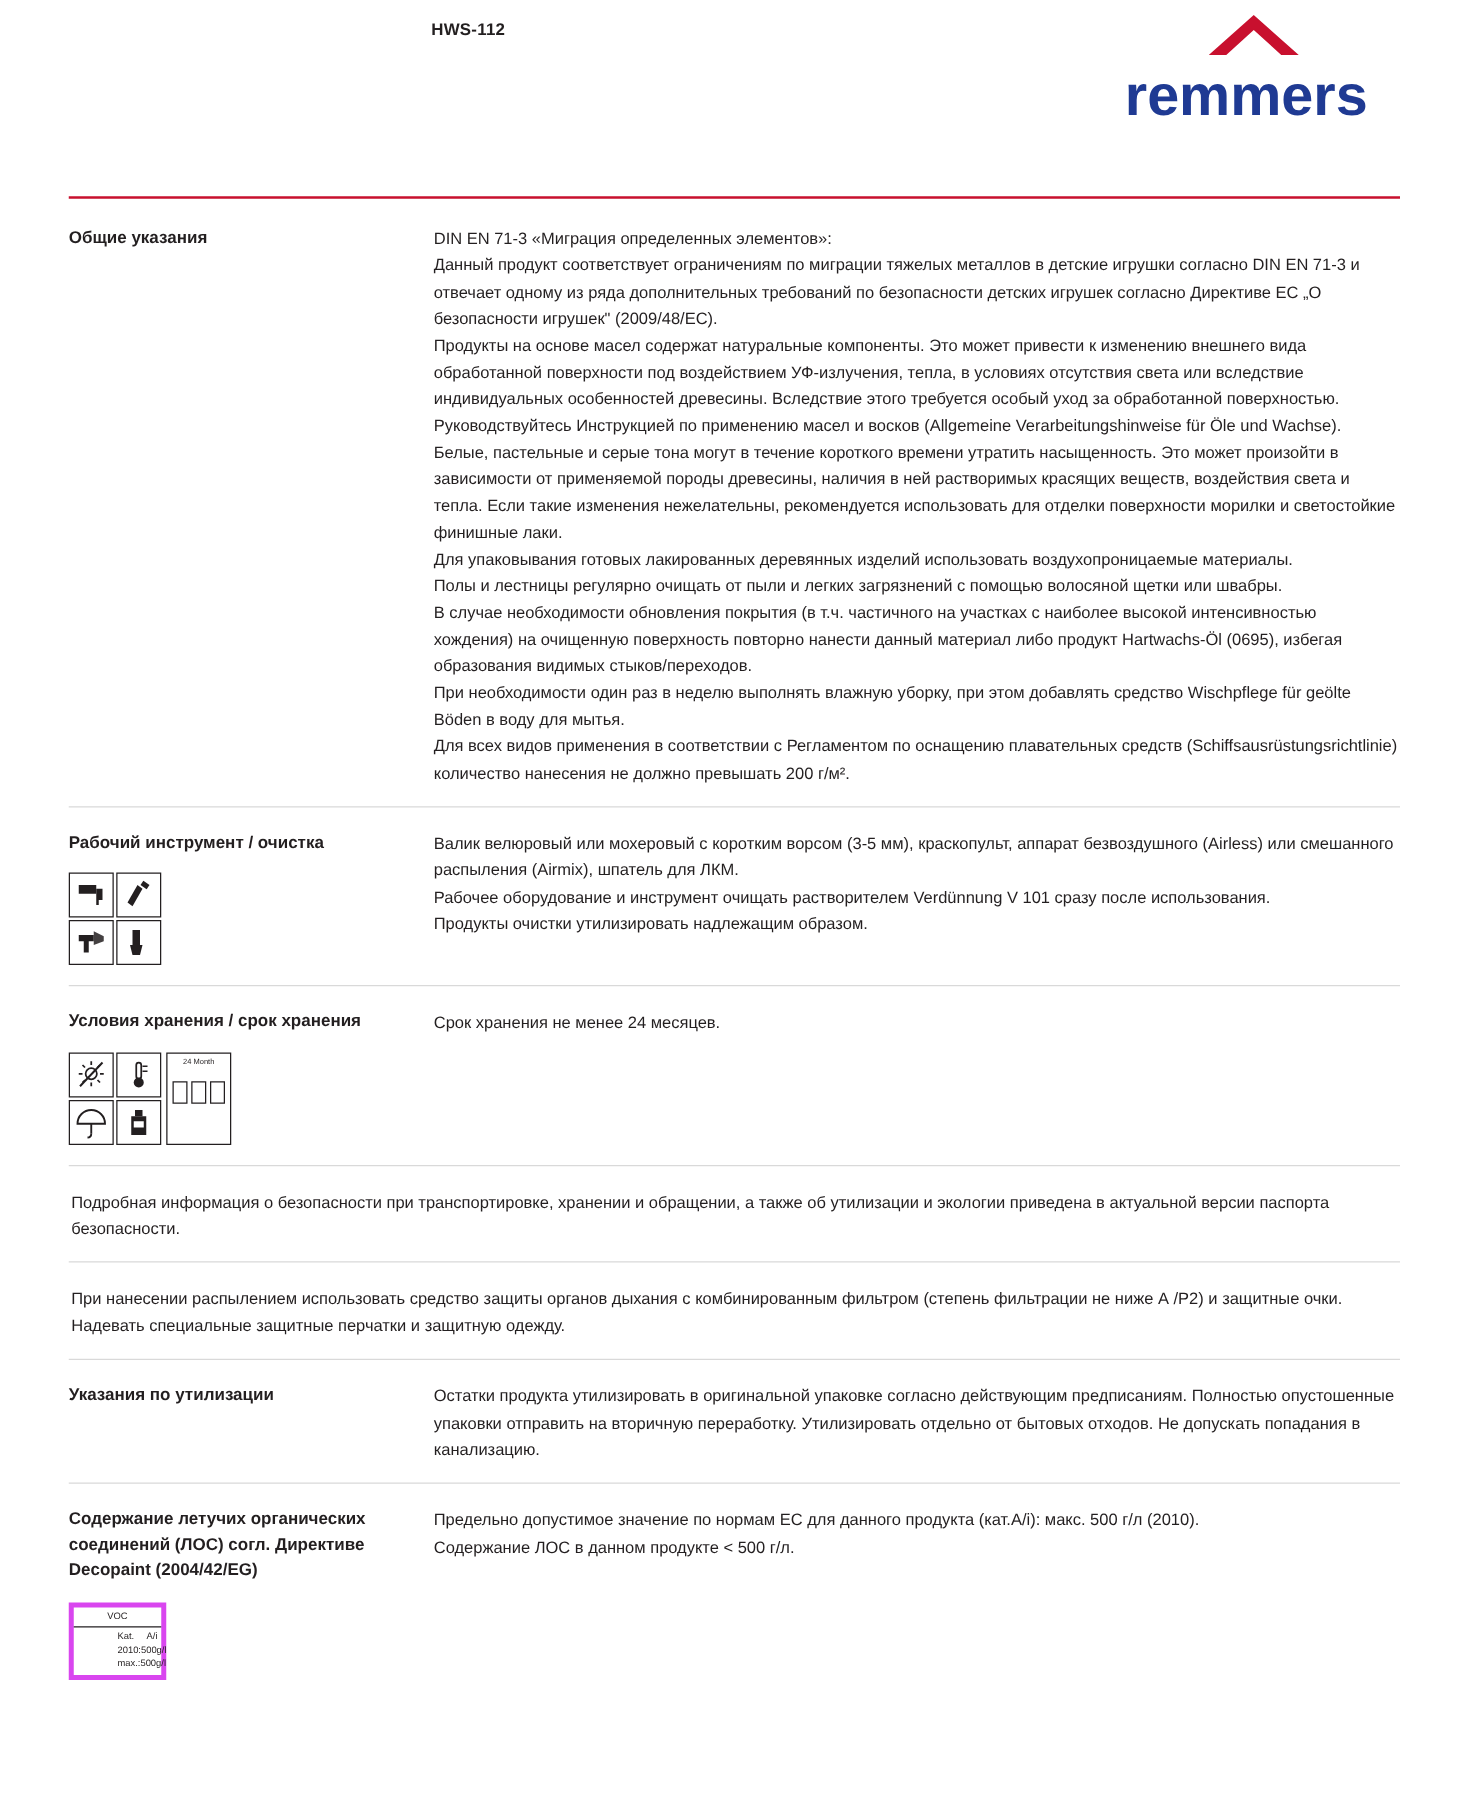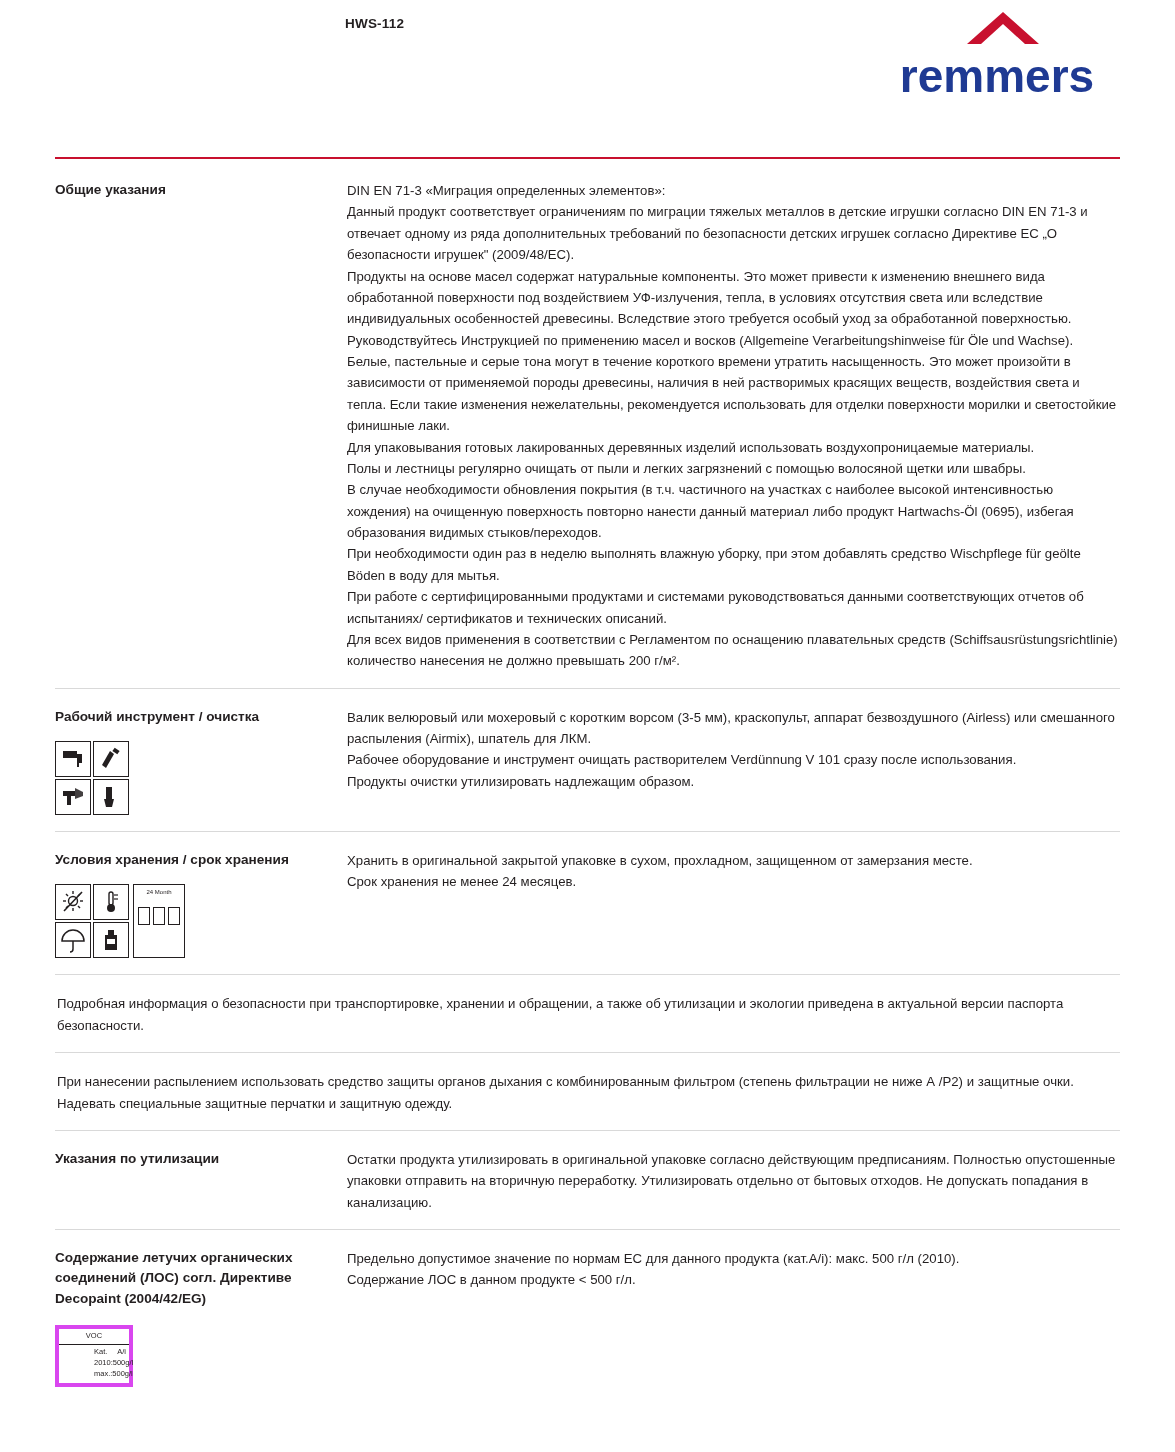--- a/index.html
+++ b/index.html
@@ -201,21 +201,20 @@
         <div class="label">Общие указания</div>
       </div>
       <div class="body-col">
         <p class="para">DIN EN 71-3 «Миграция определенных элементов»:</p>
         <p class="para">Данный продукт соответствует ограничениям по миграции тяжелых металлов в детские игрушки согласно DIN EN 71-3 и отвечает одному из ряда дополнительных требований по безопасности детских игрушек согласно Директиве ЕС „О безопасности игрушек" (2009/48/EC).</p>
         <p class="para">Продукты на основе масел содержат натуральные компоненты. Это может привести к изменению внешнего вида обработанной поверхности под воздействием УФ-излучения, тепла, в условиях отсутствия света или вследствие индивидуальных особенностей древесины. Вследствие этого требуется особый уход за обработанной поверхностью. Руководствуйтесь Инструкцией по применению масел и восков (Allgemeine Verarbeitungshinweise für Öle und Wachse). Белые, пастельные и серые тона могут в течение короткого времени утратить насыщенность. Это может произойти в зависимости от применяемой породы древесины, наличия в ней растворимых красящих веществ, воздействия света и тепла. Если такие изменения нежелательны, рекомендуется использовать для отделки поверхности морилки и светостойкие финишные лаки.</p>
         <p class="para">Для упаковывания готовых лакированных деревянных изделий использовать воздухопроницаемые материалы.</p>
         <p class="para">Полы и лестницы регулярно очищать от пыли и легких загрязнений с помощью волосяной щетки или швабры.</p>
         <p class="para">В случае необходимости обновления покрытия (в т.ч. частичного на участках с наиболее высокой интенсивностью хождения) на очищенную поверхность повторно нанести данный материал либо продукт Hartwachs-Öl (0695), избегая образования видимых стыков/переходов.</p>
         <p class="para">При необходимости один раз в неделю выполнять влажную уборку, при этом добавлять средство Wischpflege für geölte Böden в воду для мытья.</p>
-        <p class="para">При работе с сертифицированными продуктами и системами руководствоваться данными соответствующих отчетов об испытаниях/ сертификатов и технических описаний.</p>
         <p class="para">Для всех видов применения в соответствии с Регламентом по оснащению плавательных средств (Schiffsausrüstungsrichtlinie) количество нанесения не должно превышать 200 г/м².</p>
       </div>
     </div>
 
     <div class="row">
       <div class="label-col">
         <div class="label">Рабочий инструмент / очистка</div>
         <div class="picto-wrap">
           <div class="picto-grid">
             <div class="picto">
@@ -300,21 +299,20 @@
             <div class="month-label">24 Month</div>
             <div class="month-boxes">
               <div class="month-box"></div>
               <div class="month-box"></div>
               <div class="month-box"></div>
             </div>
           </div>
         </div>
       </div>
       <div class="body-col">
-        <p class="para">Хранить в оригинальной закрытой упаковке в сухом, прохладном, защищенном от замерзания месте.</p>
         <p class="para">Срок хранения не менее 24 месяцев.</p>
       </div>
     </div>
 
     <div class="row">
       <div class="body-col">
         <p class="para">Подробная информация о безопасности при транспортировке, хранении и обращении, а также об утилизации и экологии приведена в актуальной версии паспорта безопасности.</p>
       </div>
     </div>
 

